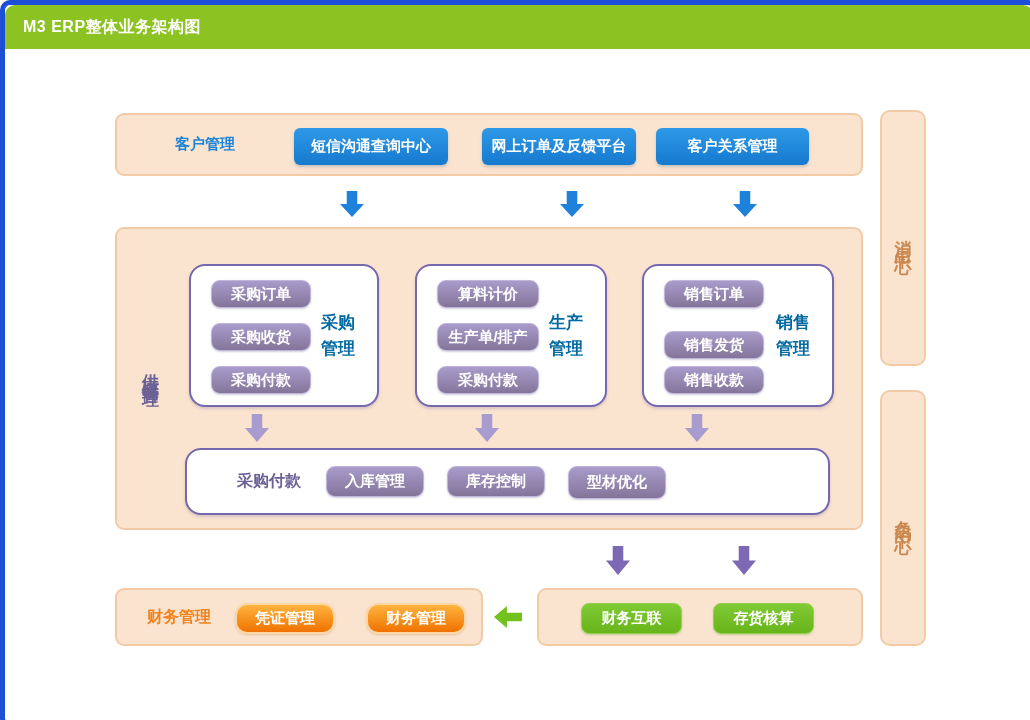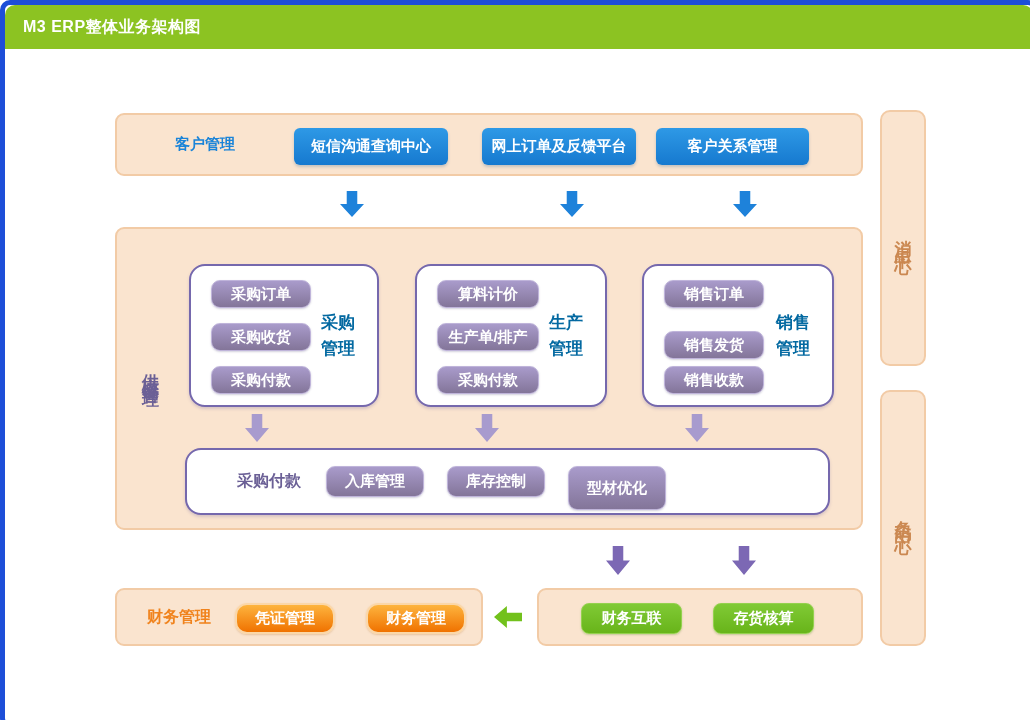--- a/index.html
+++ b/index.html
@@ -75,21 +75,21 @@
     </div>
 
     <div class="arrow down lpurple-a" style="left:128px;top:185px;width:24px;height:28px;"></div>
     <div class="arrow down lpurple-a" style="left:358px;top:185px;width:24px;height:28px;"></div>
     <div class="arrow down lpurple-a" style="left:568px;top:185px;width:24px;height:28px;"></div>
 
     <div class="white-box" style="left:68px;top:219px;width:645px;height:67px;">
       <div class="inline-label" style="left:50px;color:#6b6096;font-size:16px;">采购付款</div>
       <div class="chip purple" style="left:139px;top:16px;width:98px;height:31px;">入库管理</div>
       <div class="chip purple" style="left:260px;top:16px;width:98px;height:31px;">库存控制</div>
-      <div class="chip purple" style="left:381px;top:16px;width:98px;height:44px;">型材优化</div>
+      <div class="chip purple" style="left:381px;top:16px;width:98px;height:33px;">型材优化</div>
     </div>
   </div>
 
   <div class="arrow down dpurple-a" style="left:601px;top:541px;width:24px;height:29px;"></div>
   <div class="arrow down dpurple-a" style="left:727px;top:541px;width:24px;height:29px;"></div>
 
   <div class="panel" style="left:110px;top:583px;width:368px;height:58px;">
     <div class="inline-label" style="left:30px;color:#f0831d;font-size:16px;">财务管理</div>
     <div class="chip orange" style="left:118px;top:13px;width:100px;height:31px;">凭证管理</div>
     <div class="chip orange" style="left:249px;top:13px;width:100px;height:31px;">财务管理</div>

